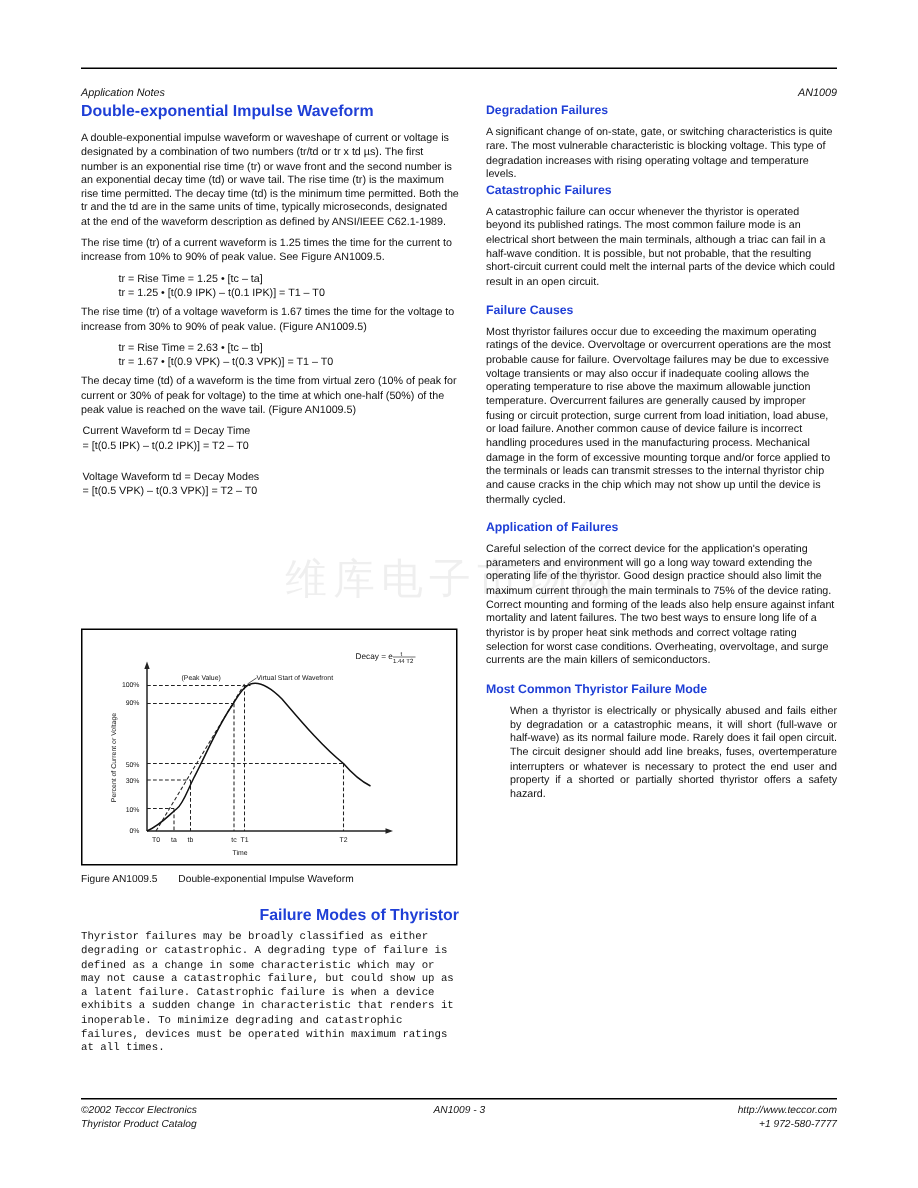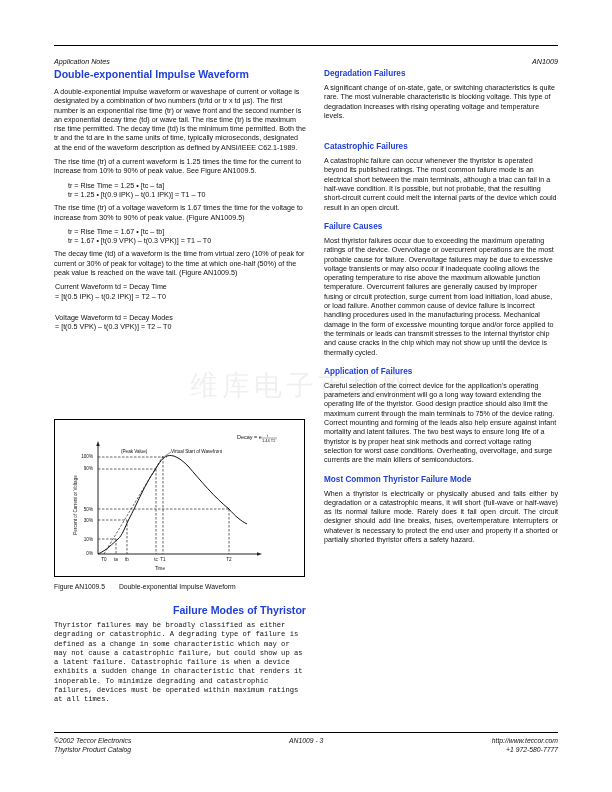--- a/index.html
+++ b/index.html
@@ -9,23 +9,23 @@
          font-size: 7.2px; font-style: italic; margin-top: 24px; }
   .hdr .l { position: absolute; left: 0; top: 0; }
   .hdr .r { position: absolute; right: 0; top: 0; }
   .rule { position: absolute; left: 54px; width: 504px; height: 0; border-top: 1px solid #000; }
   .col { position: absolute; font-size: 7.15px; line-height: 9.3px; }
   .colL { left: 54px; width: 252px; top: 68px; }
   .colR { left: 324px; width: 234px; top: 68px; }
   h1 { font-size: 10.6px; line-height: 13px; color: #1f3fd6; margin: 0 0 7px 0; font-weight: bold; }
   h2 { font-size: 8.2px; line-height: 11px; color: #1f3fd6; margin: 0 0 5px 0; font-weight: bold; }
   p { margin: 0 0 5px 0; }
-  .just { text-align: justify; }
+  .just { text-align: justify; margin-left: 16px; }
   .eq { margin: 0 0 4px 14px; }
-  .eq div { line-height: 9.3px; }
+  .eq div { line-height: 9.3px; margin-left: 11px; }
   .eq2 { margin: 0 0 4px 1px; }
   .fig { position: absolute; left: 54px; top: 419px; width: 251px; height: 158px;
          border: 1px solid #000; box-sizing: border-box; }
   .figcap { position: absolute; left: 54px; top: 583px; font-size: 6.8px; }
   .figcap span { margin-right: 12px; }
   .h1b { position: absolute; left: 54px; top: 604px; width: 252px; text-align: right; }
   .p2 { position: absolute; left: 54px; top: 621px; width: 252px; font-size: 7.15px; line-height: 9.3px; font-family: Liberation Mono, monospace; }
   .ftr { position: absolute; left: 54px; right: 54px; top: 736px; font-size: 6.8px; font-style: italic; line-height: 9px; }
   .ftr .l { position: absolute; left: 0; top: 0; }
   .ftr .c { position: absolute; left: 235px; top: 0; }
@@ -48,21 +48,21 @@
 <div class="col colL">
   <h1>Double-exponential Impulse Waveform</h1>
   <p>A double-exponential impulse waveform or waveshape of current or voltage is designated by a combination of two numbers (tr/td or tr x td µs). The first number is an exponential rise time (tr) or wave front and the second number is an exponential decay time (td) or wave tail. The rise time (tr) is the maximum rise time permitted. The decay time (td) is the minimum time permitted. Both the tr and the td are in the same units of time, typically microseconds, designated at the end of the waveform description as defined by ANSI/IEEE C62.1-1989.</p>
   <p>The rise time (tr) of a current waveform is 1.25 times the time for the current to increase from 10% to 90% of peak value. See Figure AN1009.5.</p>
   <div class="eq">
     <div>tr = Rise Time = 1.25 • [tc – ta]</div>
     <div>tr = 1.25 • [t(0.9 IPK) – t(0.1 IPK)] = T1 – T0</div>
   </div>
   <p>The rise time (tr) of a voltage waveform is 1.67 times the time for the voltage to increase from 30% to 90% of peak value. (Figure AN1009.5)</p>
   <div class="eq">
-    <div>tr = Rise Time = 1.67 • [tc – tb]</div>
+    <div>tr = Rise Time = 2.63 • [tc – tb]</div>
     <div>tr = 1.67 • [t(0.9 VPK) – t(0.3 VPK)] = T1 – T0</div>
   </div>
   <p>The decay time (td) of a waveform is the time from virtual zero (10% of peak for current or 30% of peak for voltage) to the time at which one-half (50%) of the peak value is reached on the wave tail. (Figure AN1009.5)</p>
   <div class="eq2">
     <div>Current Waveform td = Decay Time</div>
     <div>= [t(0.5 IPK) – t(0.2 IPK)] = T2 – T0</div>
   </div>
   <div style="height:8px;"></div>
   <div class="eq2">
     <div>Voltage Waveform td = Decay Modes</div>
@@ -129,21 +129,21 @@
   <span>Double-exponential Impulse Waveform</span>
 </div>
 
 <div class="h1b">
   <h1>Failure Modes of Thyristor</h1>
 </div>
 <div class="p2">Thyristor failures may be broadly classified as either degrading or catastrophic. A degrading type of failure is defined as a change in some characteristic which may or may not cause a catastrophic failure, but could show up as a latent failure. Catastrophic failure is when a device exhibits a sudden change in characteristic that renders it inoperable. To minimize degrading and catastrophic failures, devices must be operated within maximum ratings at all times.</div>
 
 <div class="col colR">
   <h2>Degradation Failures</h2>
-  <p style="margin-bottom:20px;">A significant change of on-state, gate, or switching characteristics is quite rare. The most vulnerable characteristic is blocking voltage. This type of degradation increases with rising operating voltage and temperature levels.</p>
+  <p style="margin-bottom:0;">A significant change of on-state, gate, or switching characteristics is quite rare. The most vulnerable characteristic is blocking voltage. This type of degradation increases with rising operating voltage and temperature levels.</p>
   <h2>Catastrophic Failures</h2>
   <p style="margin-bottom:8px;">A catastrophic failure can occur whenever the thyristor is operated beyond its published ratings. The most common failure mode is an electrical short between the main terminals, although a triac can fail in a half-wave condition. It is possible, but not probable, that the resulting short-circuit current could melt the internal parts of the device which could result in an open circuit.</p>
   <h2>Failure Causes</h2>
   <p style="margin-bottom:8px;">Most thyristor failures occur due to exceeding the maximum operating ratings of the device. Overvoltage or overcurrent operations are the most probable cause for failure. Overvoltage failures may be due to excessive voltage transients or may also occur if inadequate cooling allows the operating temperature to rise above the maximum allowable junction temperature. Overcurrent failures are generally caused by improper fusing or circuit protection, surge current from load initiation, load abuse, or load failure. Another common cause of device failure is incorrect handling procedures used in the manufacturing process. Mechanical damage in the form of excessive mounting torque and/or force applied to the terminals or leads can transmit stresses to the internal thyristor chip and cause cracks in the chip which may not show up until the device is thermally cycled.</p>
   <h2>Application of Failures</h2>
   <p style="margin-bottom:8px;">Careful selection of the correct device for the application's operating parameters and environment will go a long way toward extending the operating life of the thyristor. Good design practice should also limit the maximum current through the main terminals to 75% of the device rating. Correct mounting and forming of the leads also help ensure against infant mortality and latent failures. The two best ways to ensure long life of a thyristor is by proper heat sink methods and correct voltage rating selection for worst case conditions. Overheating, overvoltage, and surge currents are the main killers of semiconductors.</p>
   <h2>Most Common Thyristor Failure Mode</h2>
   <p class="just">When a thyristor is electrically or physically abused and fails either by degradation or a catastrophic means, it will short (full-wave or half-wave) as its normal failure mode. Rarely does it fail open circuit. The circuit designer should add line breaks, fuses, overtemperature interrupters or whatever is necessary to protect the end user and property if a shorted or partially shorted thyristor offers a safety hazard.</p>
 </div>
 

